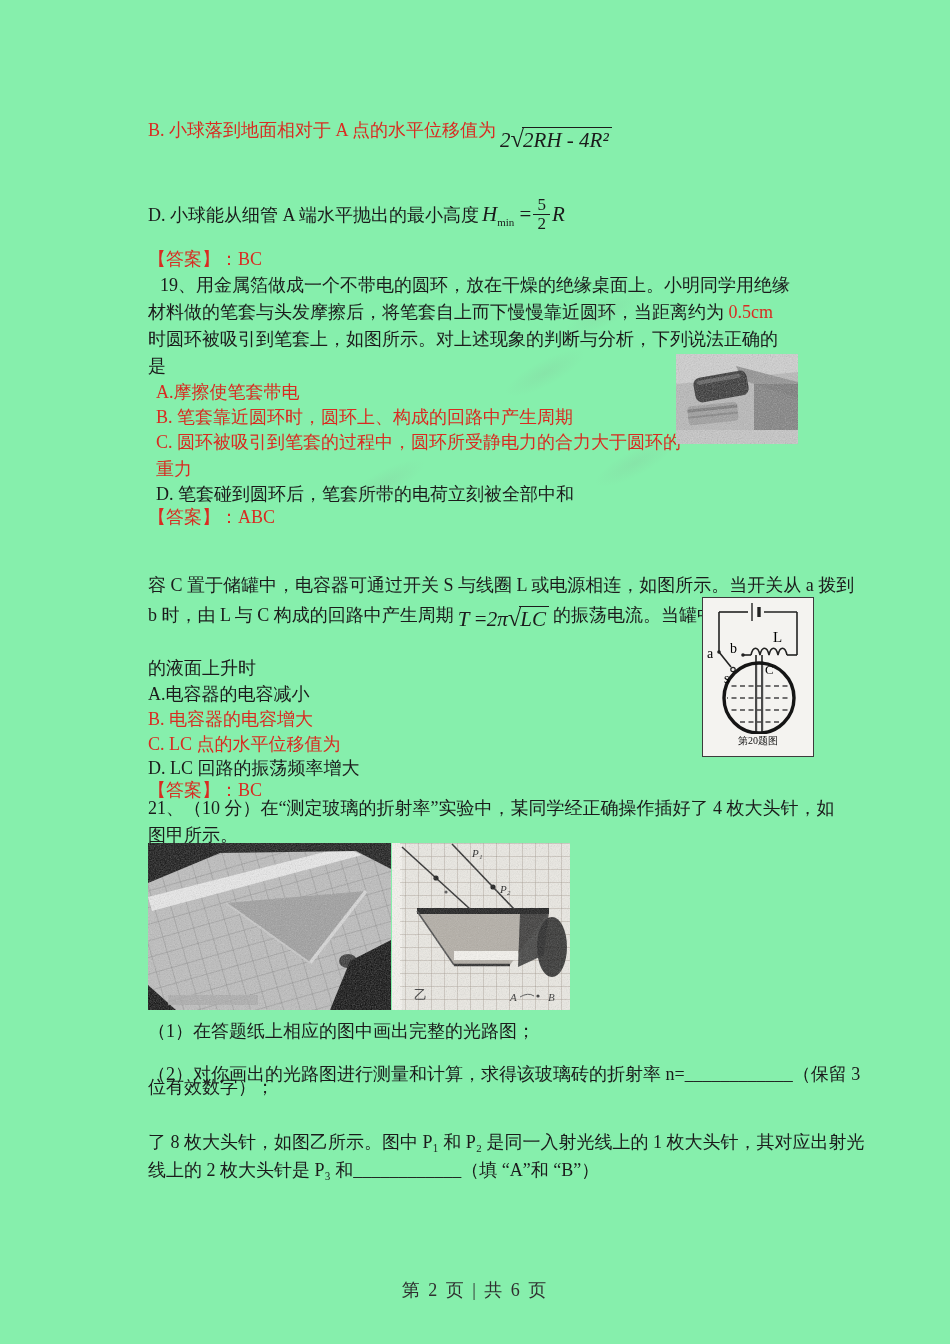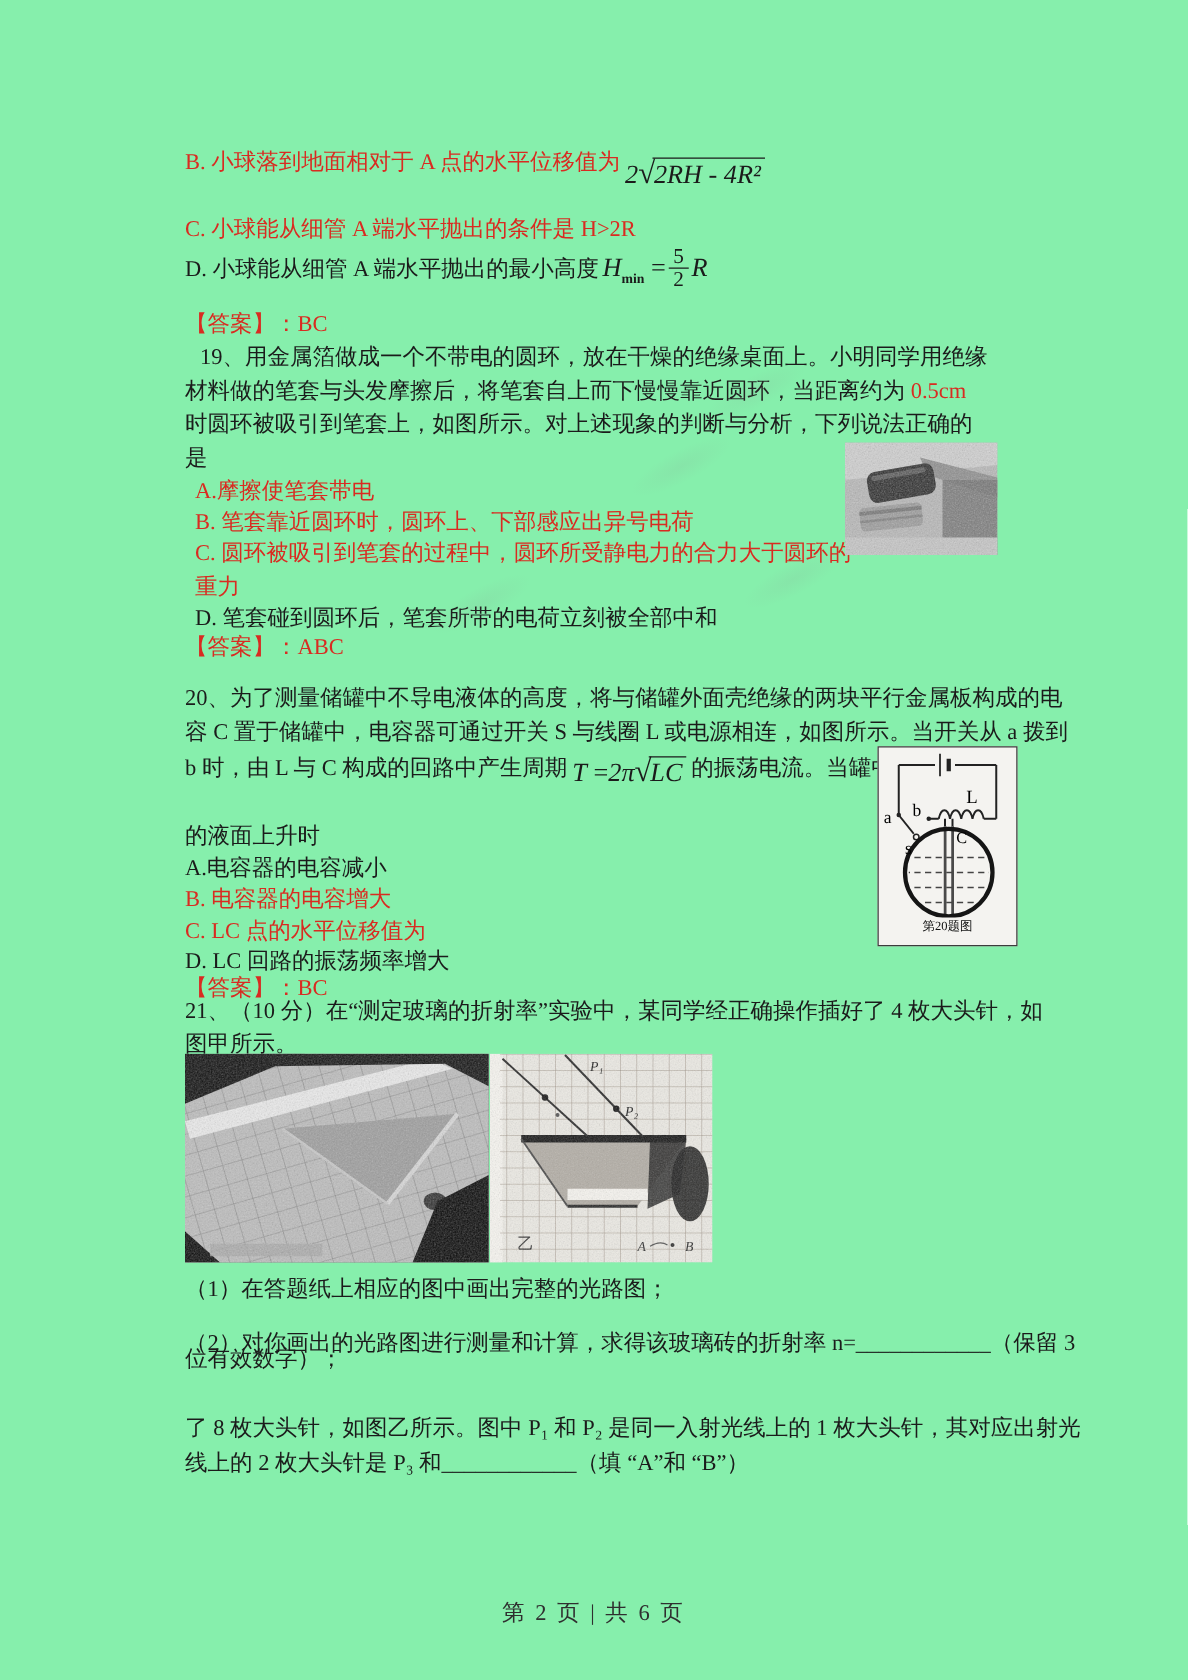--- a/index.html
+++ b/index.html
@@ -11,59 +11,58 @@
   .it{font-style:italic;}
   
   .fx{font-size:21px;font-family:"Liberation Serif","DejaVu Serif",serif;}
   .fx .sq{font-size:1.18em;margin-right:-2px;}
   .fx .radicand{border-top:1.7px solid currentColor;padding:0 3px 0 1px;}
   .frac{display:inline-flex;flex-direction:column;vertical-align:middle;line-height:1.05;
         text-align:center;font-size:17px;margin:0 2px;position:relative;top:-2px;}
   .frac .num{border-bottom:1.5px solid #1b1b1b;padding:0 4px;}
   .dropB{position:relative;top:11px;margin-left:4px;}
   .dropT{position:relative;top:5px;margin:0 4px;}
-  sub.mini{font-size:11px;font-weight:bold;}
+  sub.mini{font-size:11px;}
   
   #fig20{border:1px solid #3c3c3c;background:#f4f3f0;}
   #fig20 .cap{position:absolute;left:0;right:0;top:136px;text-align:center;font-size:10px;color:#111;}
   
   .wm{position:absolute;width:90px;height:26px;opacity:.10;transform:rotate(-28deg);
       background:radial-gradient(ellipse at center,#8a8a8a 0%,rgba(138,138,138,0) 70%);}
   #footer{position:absolute;left:0;top:1278px;width:950px;text-align:center;
           font-size:18px;color:#2f2f2f;letter-spacing:2px;}
 </style>
 </head>
 <body>
 
 <div id="page">
 
   <div class="abs t" style="left:148px;top:114px;">
     <span class="red">B. 小球落到地面相对于 A 点的水平位移值为</span><span class="fx dropB"><span class="it">2</span><span class="sq">√</span><span class="radicand it">2RH - 4R²</span></span>
   </div>
 
-  <div class="abs t red" style="left:148px;top:170px;">C. 小球能从细管 A 端水平抛出的条件是 H&gt;2R</div>
 
   <div class="abs t" style="left:148px;top:198px;">
     <span>D. 小球能从细管 A 端水平抛出的最小高度</span><span class="fx" style="margin-left:3px;"><span class="it">H</span><sub class="mini">min</sub> <span>=</span><span class="frac">
           <span class="num">5</span>
           <span class="den">2</span>
         </span><span class="it">R</span></span>
   </div>
 
   <div class="abs t red" style="left:148px;top:246px;">【答案】：BC</div>
 
   <div class="abs t" style="left:160px;top:272px;">19、用金属箔做成一个不带电的圆环，放在干燥的绝缘桌面上。小明同学用绝缘</div>
   <div class="abs t" style="left:148px;top:299px;">
     <span>材料做的笔套与头发摩擦后，将笔套自上而下慢慢靠近圆环，当距离约为 </span><span class="red">0.5cm</span>
   </div>
   <div class="abs t" style="left:148px;top:326px;">时圆环被吸引到笔套上，如图所示。对上述现象的判断与分析，下列说法正确的</div>
   <div class="abs t" style="left:148px;top:353px;">是</div>
 
   <div class="abs t red" style="left:156px;top:379px;">A.摩擦使笔套带电</div>
-  <div class="abs t red" style="left:156px;top:404px;">B. 笔套靠近圆环时，圆环上、下部感应出异号电荷</div>
+  <div class="abs t red" style="left:156px;top:404px;">B. 笔套靠近圆环时，圆环上、构成的回路中产生周期</div>
   <div class="abs t red" style="left:156px;top:429px;">C. 圆环被吸引到笔套的过程中，圆环所受静电力的合力大于圆环的</div>
   <div class="abs t red" style="left:156px;top:456px;">重力</div>
   <div class="abs t" style="left:156px;top:481px;">D. 笔套碰到圆环后，笔套所带的电荷立刻被全部中和</div>
   <div class="abs t red" style="left:148px;top:504px;">【答案】：ABC</div>
 
   <div class="abs" style="left:676px;top:354px;width:122px;height:90px;">
     <svg width="122" height="90" viewBox="0 0 122 90">
       <defs>
         <filter id="noiseA">
             <feTurbulence type="fractalNoise" baseFrequency="0.85" numOctaves="3" stitchTiles="stitch"></feTurbulence>
@@ -81,21 +80,20 @@
         </g>
       <g transform="rotate(-6 38 60)">
           <rect x="12" y="50" width="50" height="19" rx="4" fill="#9c9c9c"></rect>
           <rect x="12" y="53" width="50" height="3" fill="#777"></rect>
           <rect x="12" y="60" width="50" height="2" fill="#828282"></rect>
         </g>
       <rect width="122" height="90" filter="url(#noiseA)" opacity="0.45"></rect>
     </svg>
   </div>
 
-  <div class="abs t" style="left:148px;top:545px;">20、为了测量储罐中不导电液体的高度，将与储罐外面壳绝缘的两块平行金属板构成的电</div>
   <div class="abs t" style="left:148px;top:572px;">容 C 置于储罐中，电容器可通过开关 S 与线圈 L 或电源相连，如图所示。当开关从 a 拨到</div>
   <div class="abs t" style="left:148px;top:599px;">
     <span>b 时，由 L 与 C 构成的回路中产生周期</span><span class="fx dropT"><span class="it">T</span> <span>=</span><span class="it">2π</span><span class="sq">√</span><span class="radicand it">LC</span></span><span>的振荡电流。当罐中</span>
   </div>
   <div class="abs t" style="left:148px;top:655px;">的液面上升时</div>
 
   <div class="abs t" style="left:148px;top:681px;">A.电容器的电容减小</div>
   <div class="abs t red" style="left:148px;top:706px;">B. 电容器的电容增大</div>
   <div class="abs t red" style="left:148px;top:731px;">C. LC 点的水平位移值为</div>
   <div class="abs t" style="left:148px;top:755px;">D. LC 回路的振荡频率增大</div>

